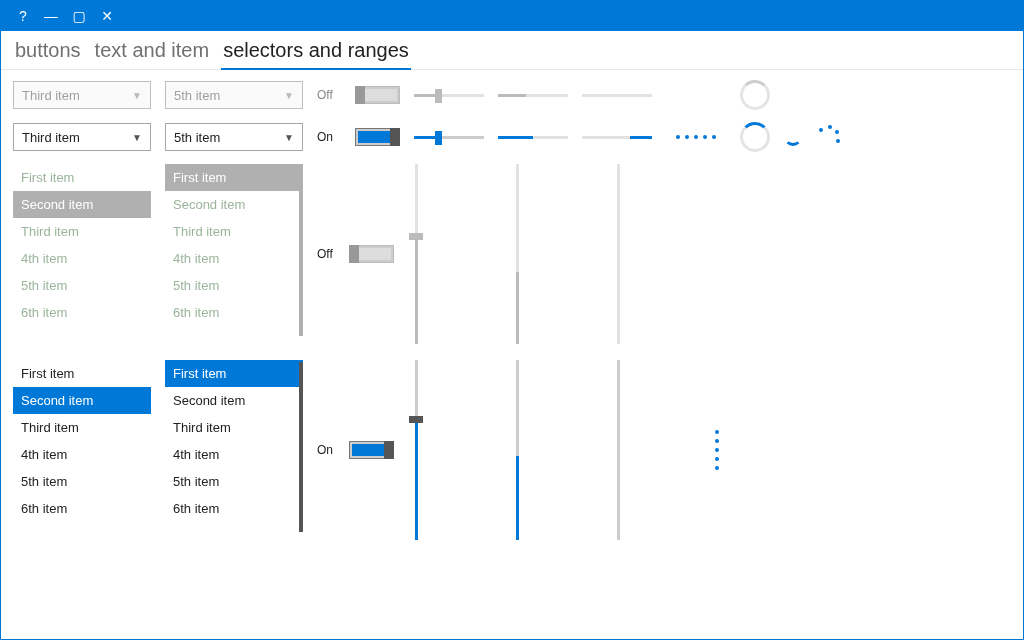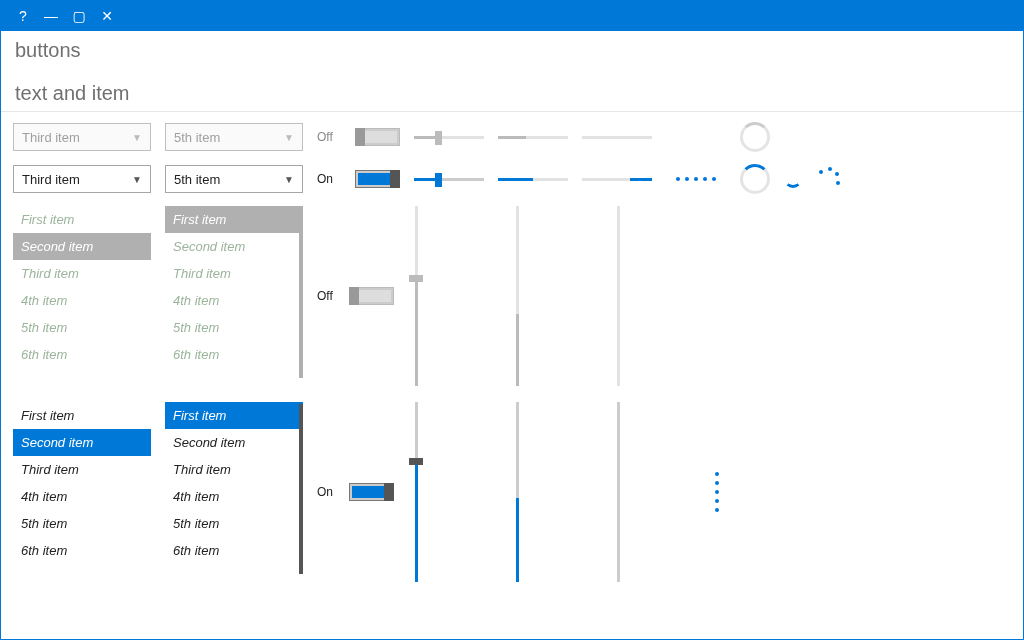--- a/index.html
+++ b/index.html
@@ -32,21 +32,20 @@
     cursor: default;
   }
   
   .tabs {
     display: flex;
     gap: 10px;
     padding: 4px 12px 0 12px;
     font-size: 20px;
     color: #707070;
     border-bottom: 1px solid #e6e6e6;
-    flex-direction: column;
   }
   .tab {
     padding: 4px 2px 6px 2px;
     cursor: default;
   }
   .tab.active {
     color: #222;
     border-bottom: 2px solid #0078d7;
     margin-bottom: -1px;
   }
@@ -236,21 +235,20 @@
     height: 174px;
     border: none;
     position: relative;
     overflow: hidden;
     font-size: 13px;
   }
   .listbox .item {
     padding: 6px 8px;
     color: #222;
     cursor: default;
-    font-style: italic;
   }
   .listbox.disabled .item { color: #9bb49b; }
   .listbox .item.selected {
     background: #0078d7;
     color: #fff;
   }
   .listbox.disabled .item.selected {
     background: #b0b0b0;
     color: #fff;
   }
@@ -327,20 +325,21 @@
 <div class="titlebar">
   <span class="ctrl">?</span>
   <span class="ctrl">—</span>
   <span class="ctrl">▢</span>
   <span class="ctrl">✕</span>
 </div>
 
 <div class="tabs">
   <div class="tab">buttons</div>
   <div class="tab">text and item</div>
+  <div class="tab active">selectors and ranges</div>
 </div>
 
 <div class="content">
 
   <div class="row">
     <div class="combo disabled">
       <span>Third item</span>
       <span class="arrow">▼</span>
     </div>
     <div class="combo disabled">

